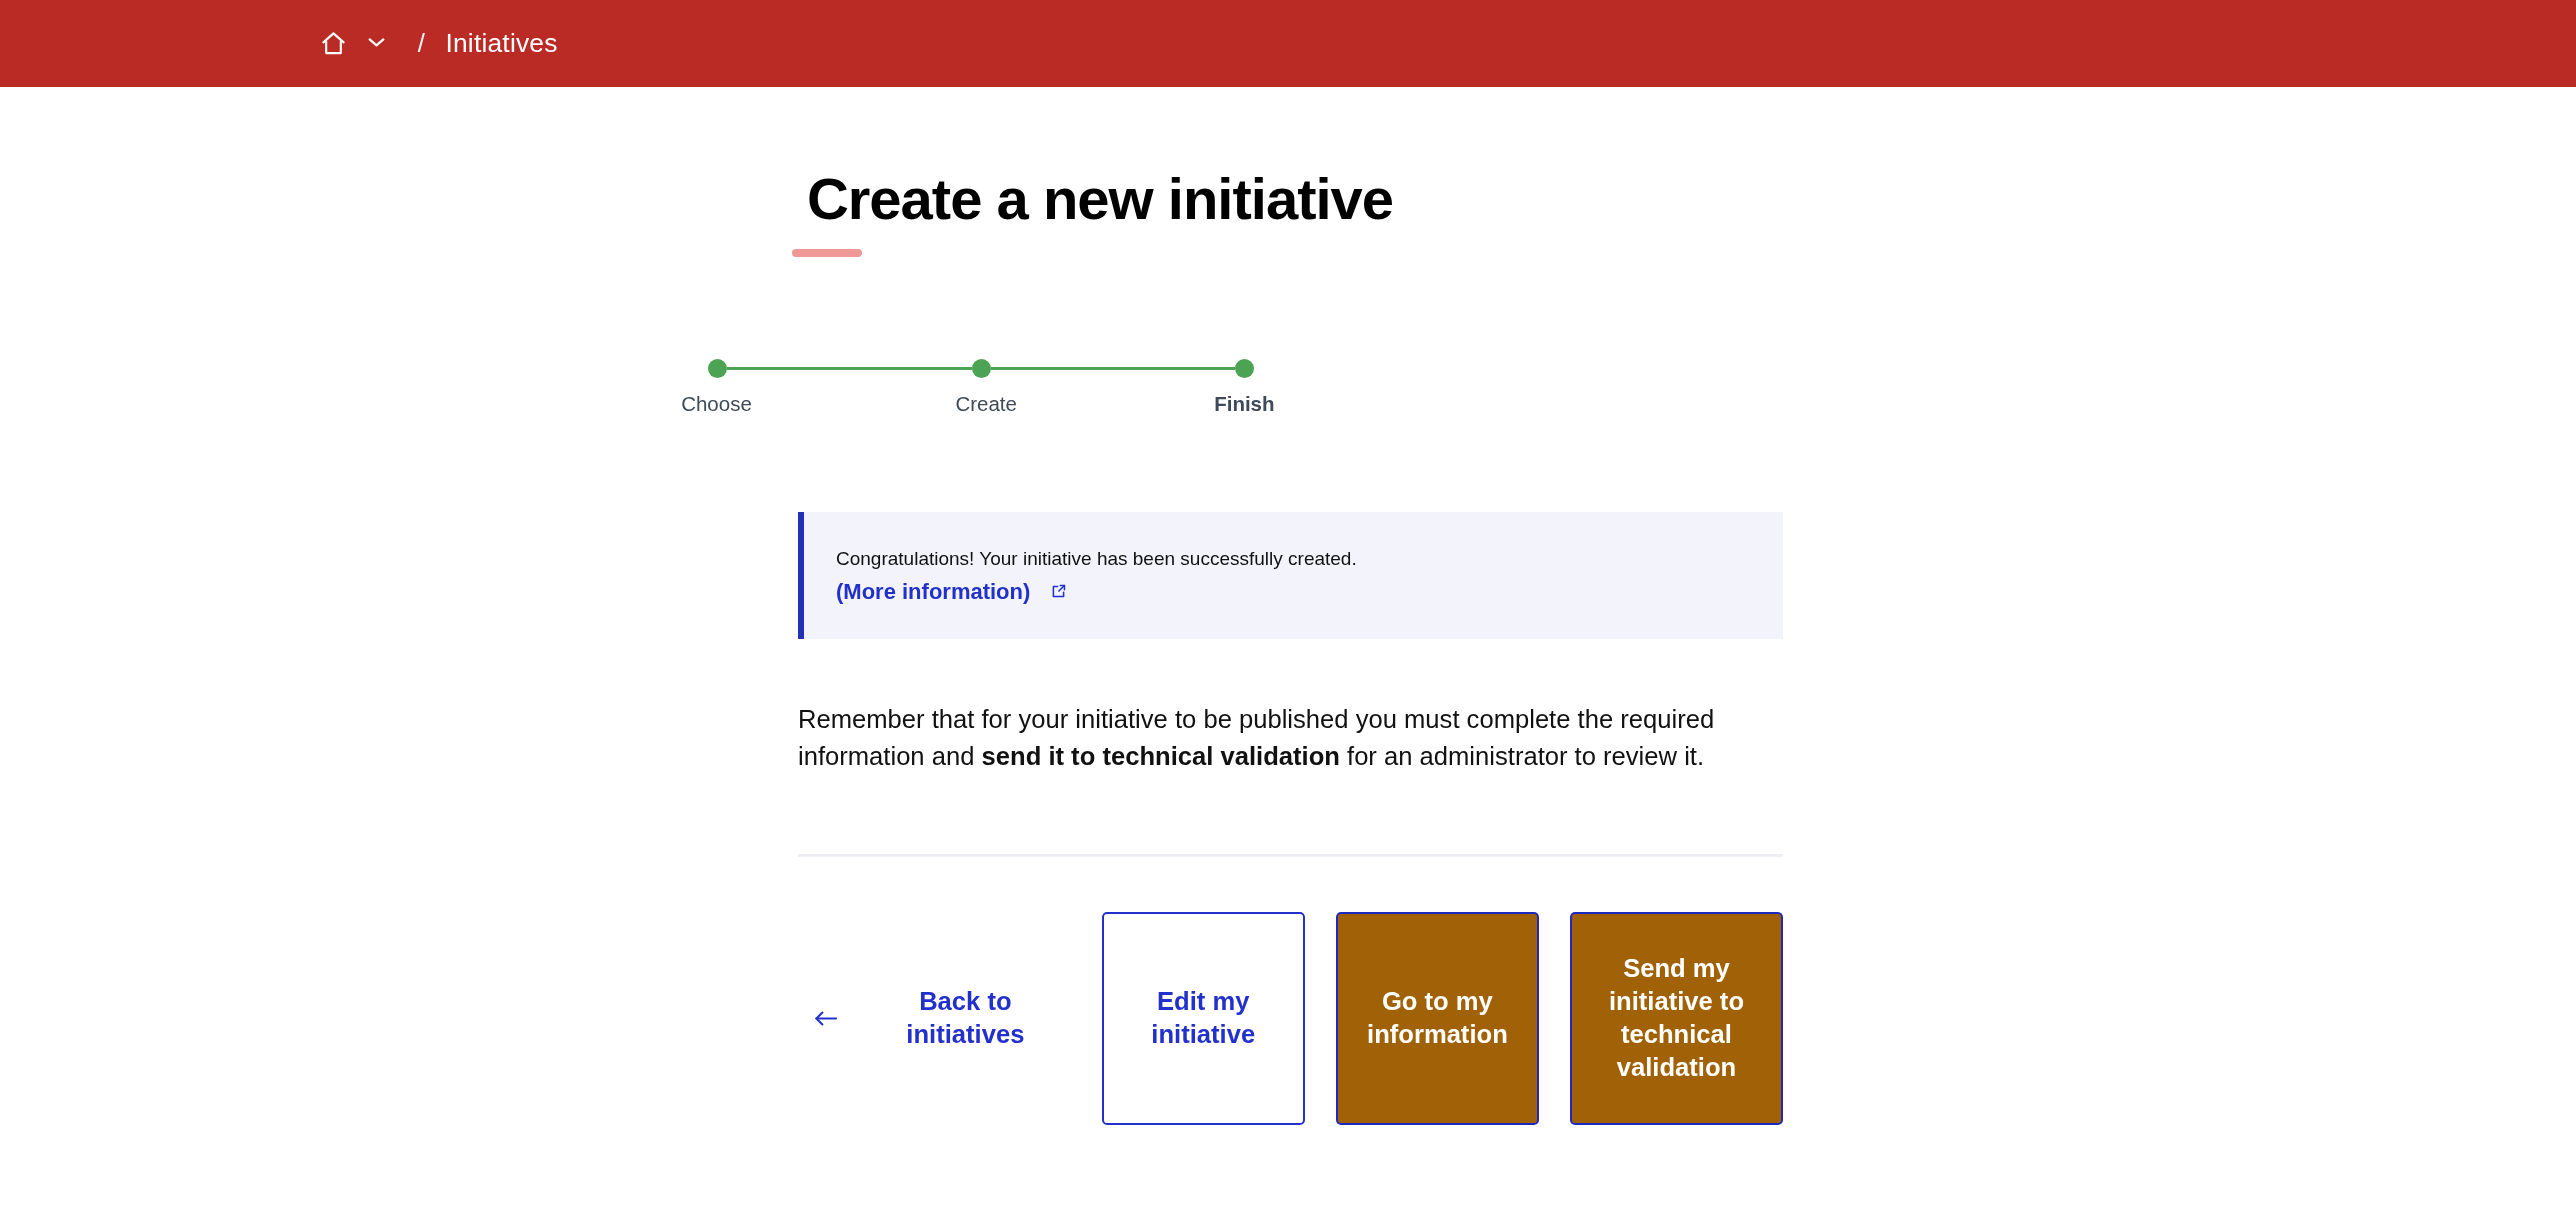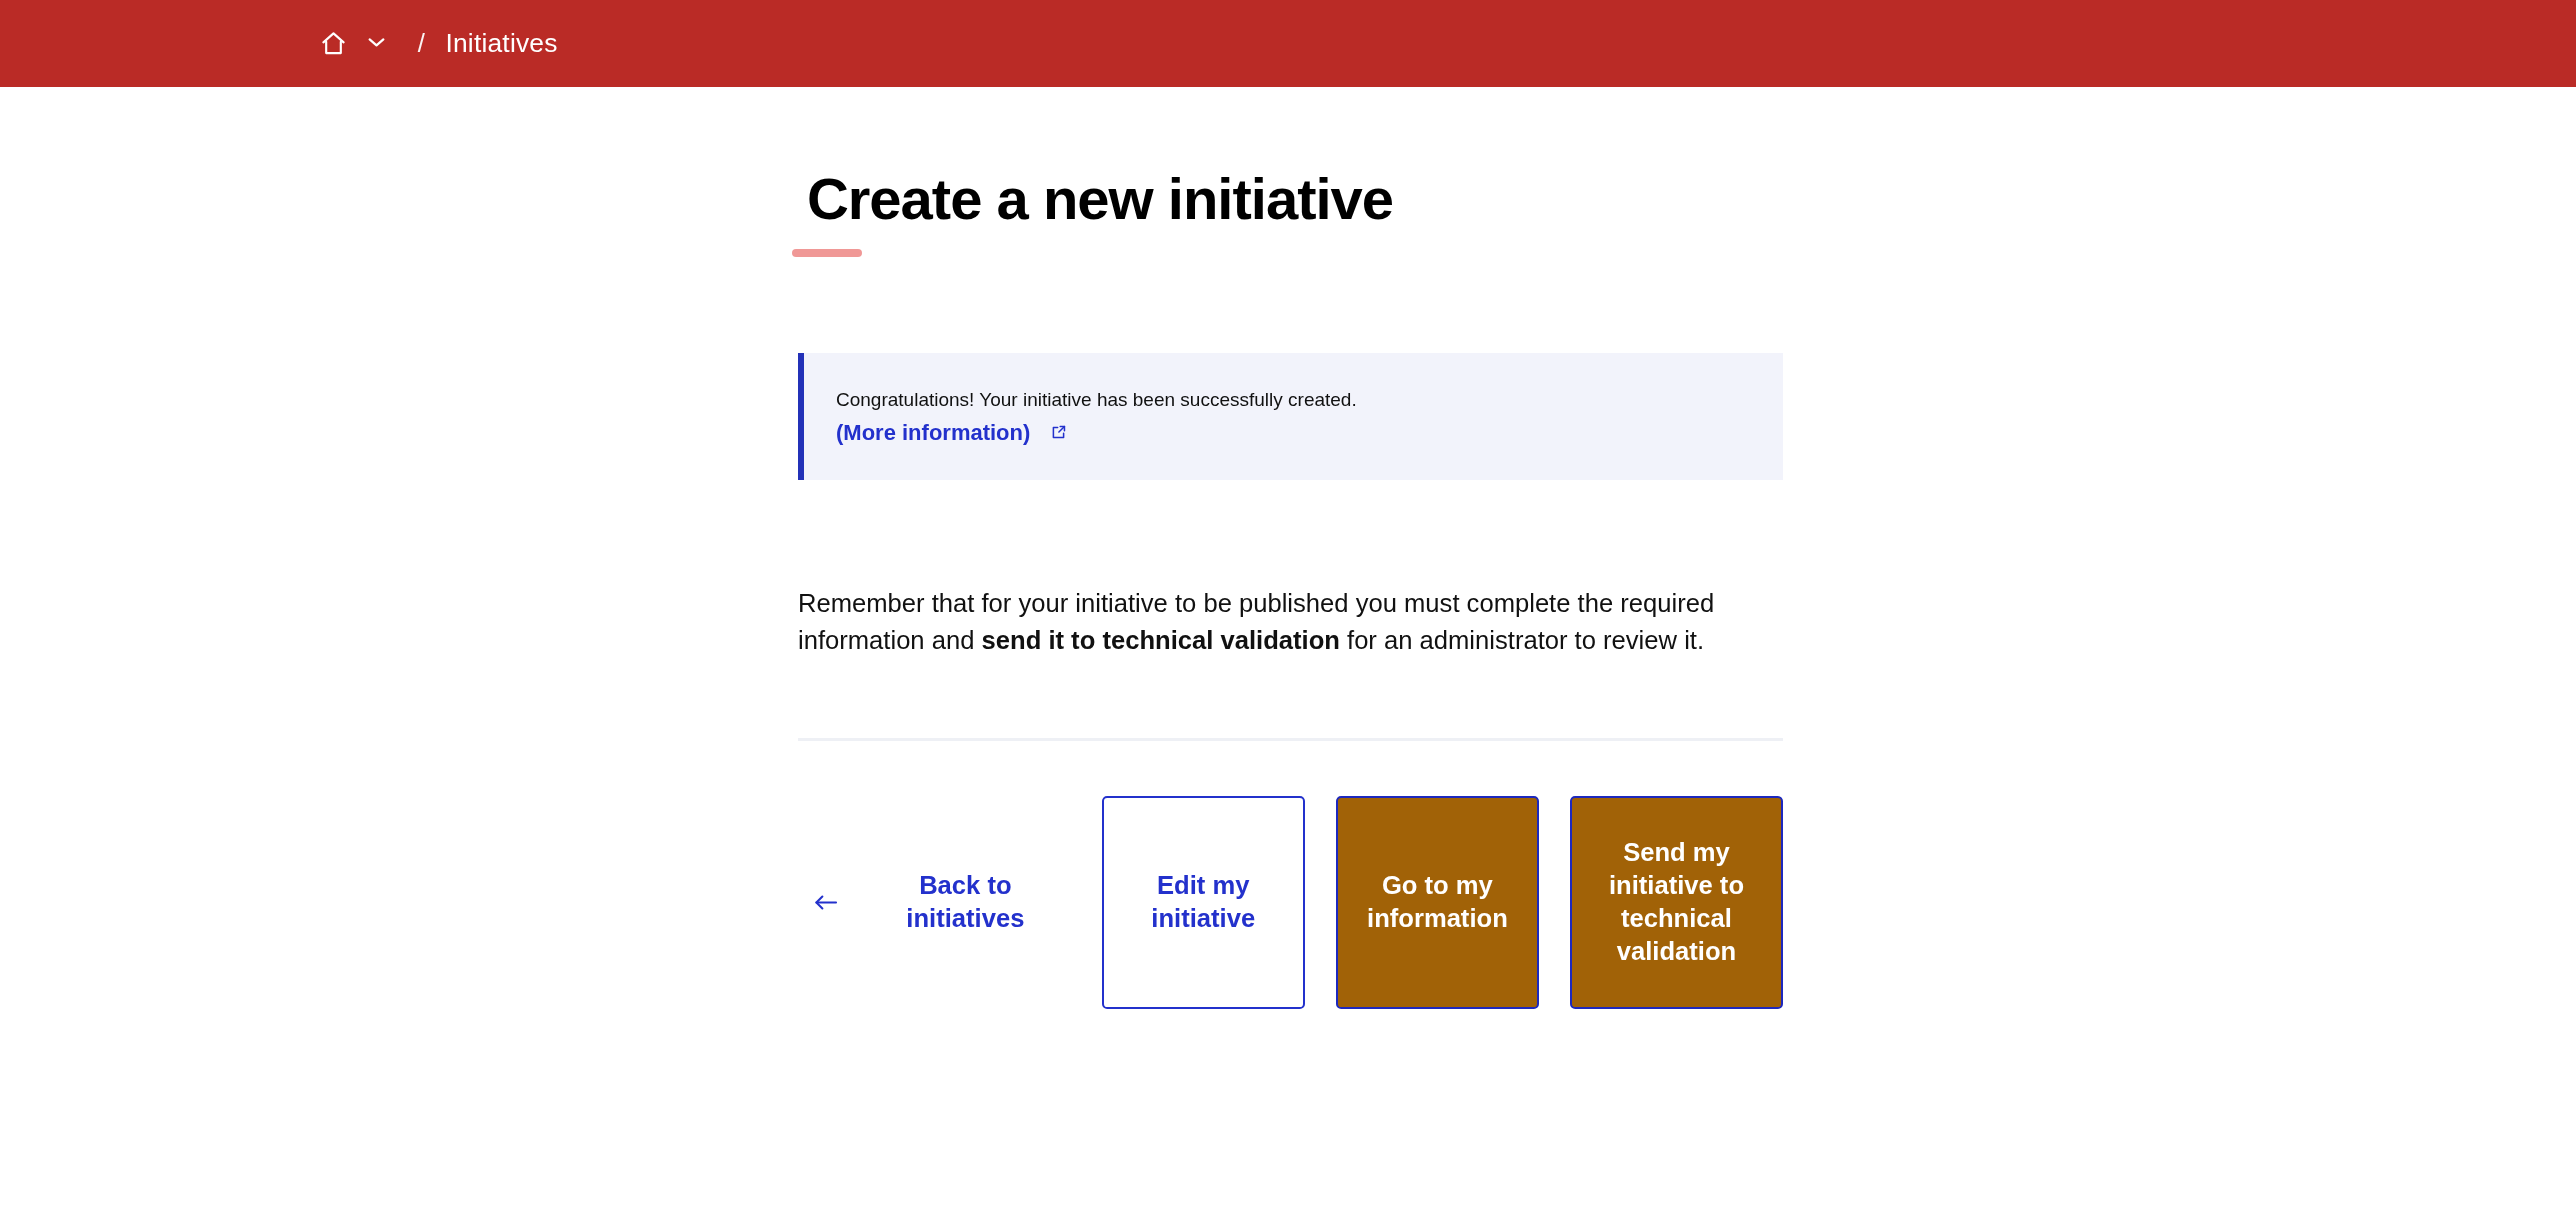--- a/index.html
+++ b/index.html
@@ -99,21 +99,21 @@
   }
   .callout-link {
     display: inline-flex; align-items: center; gap: 20px;
     margin-top: 7.7px;
     font-size: 22px; font-weight: 700; color: #2331cc;
     text-decoration: none;
   }
   .callout-link svg { display: block; }
 
   .body-copy {
-    margin-top: 105px;
+    margin-top: 62px;
     font-size: 25.6px; line-height: 1.43; color: #111111;
     max-width: 972px;
   }
   .body-copy b { font-weight: 700; }
 
   .divider {
     margin-top: 80px;
     height: 2.6px; background: #eef0f5; width: 100%;
   }
 
@@ -177,20 +177,34 @@
     <span class="crumb-current">Initiatives</span>
   </div>
 </div>
 
 <div class="page">
 
   <div class="centerwrap">
     <h1 class="page-title">Create a new initiative</h1>
     <div class="title-accent"></div>
 
+    <div class="stepper">
+      <div class="stepper-track">
+        <span class="step-dot"></span>
+        <span class="step-line"></span>
+        <span class="step-dot"></span>
+        <span class="step-line"></span>
+        <span class="step-dot"></span>
+      </div>
+      <div class="stepper-labels">
+        <span class="step-label l0">Choose</span>
+        <span class="step-label l1">Create</span>
+        <span class="step-label l2 is-active">Finish</span>
+      </div>
+    </div>
   </div>
 
   <div class="content">
 
     <div class="callout">
       <div class="callout-text">Congratulations! Your initiative has been successfully created.</div>
       <a class="callout-link" href="#">
         <span>(More information)</span>
         <span>
           <svg width="17" height="17" viewBox="0 0 20 20" fill="none" stroke="#2331cc" stroke-width="1.8" stroke-linecap="round" stroke-linejoin="round">

